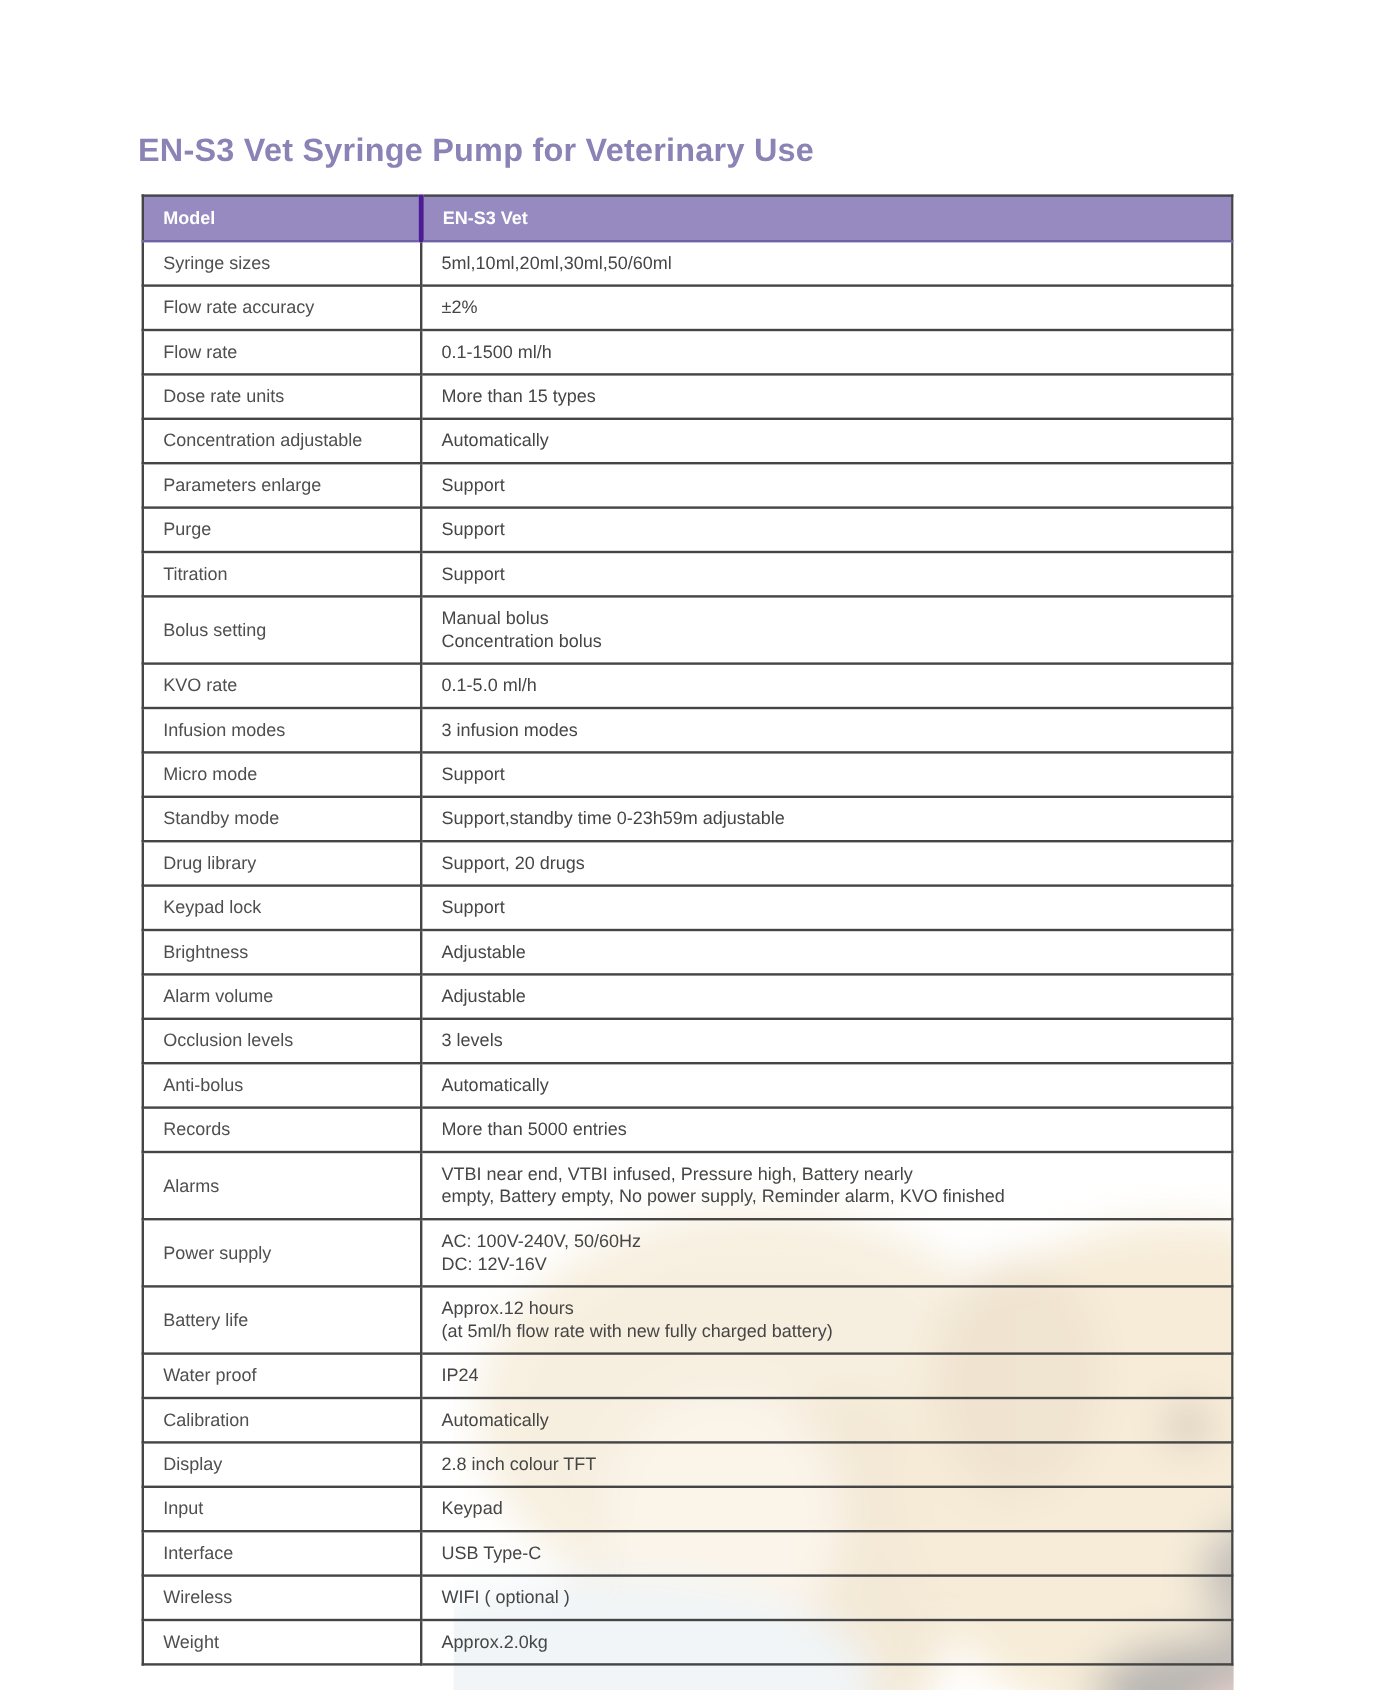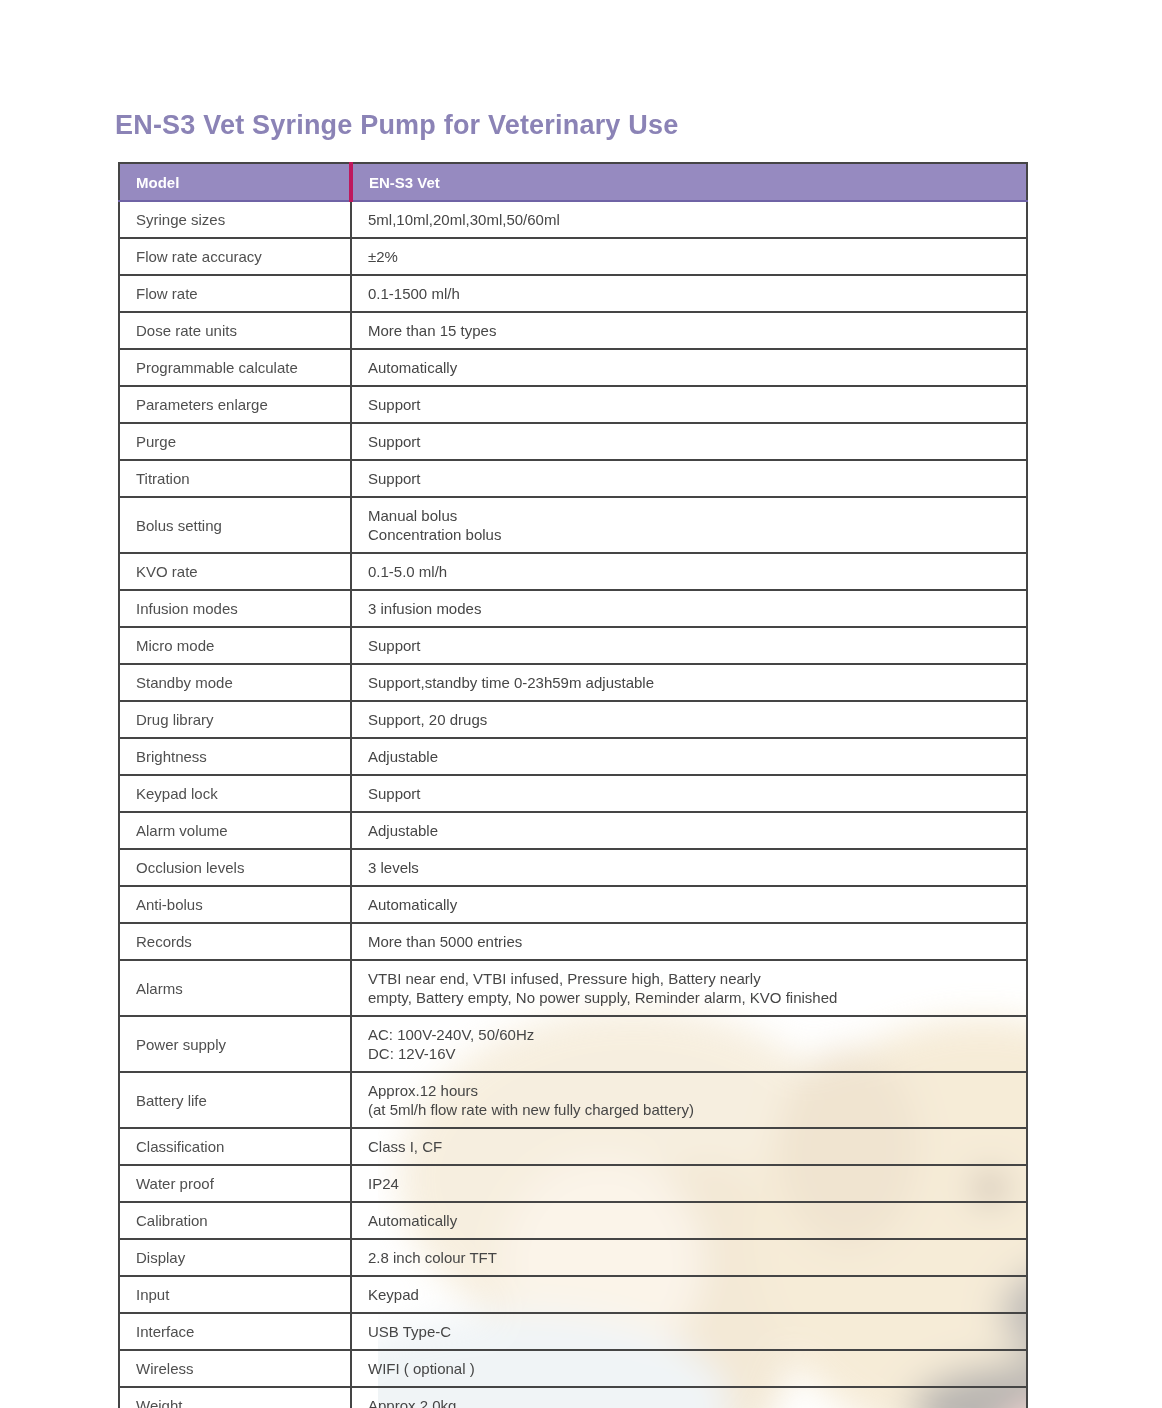--- a/index.html
+++ b/index.html
@@ -55,21 +55,21 @@
     line-height:19px;
     background:transparent;
   }
   .spec-table th{
     background:var(--header-purple);
     color:#ffffff;
     font-weight:bold;
     height:38px;
     border-bottom:2px solid #6f63a5;
   }
-  .spec-table th.value-head{border-left:4px solid #be185d;}
+  .spec-table th.value-head{border-left:4px solid #4c1d95;}
   .spec-table col.label-col{width:232px;}
   .spec-table td.label-cell{color:var(--label-text);height:35px;}
   .spec-table td.value-cell{color:var(--value-text);}
   .bottom-bar{
     position:absolute;
     left:118px; top:1385px;
     width:912px; height:6px;
     background:linear-gradient(90deg,
       var(--bottom-bar) 0%, #8c82bd 45%, #7f73b4 60%, #8a7fc2 100%);
   }
@@ -147,21 +147,21 @@
 
 
   <tr>
     <td class="label-cell">Dose rate units</td>
     <td class="value-cell">
               <div>More than 15 types</div>
             </td>
   </tr>
 
   <tr>
-    <td class="label-cell">Programmable calculate</td>
+    <td class="label-cell">Concentration adjustable</td>
     <td class="value-cell">
               <div>Automatically</div>
             </td>
   </tr>
 
   <tr>
     <td class="label-cell">Parameters enlarge</td>
     <td class="value-cell">
               <div>Support</div>
             </td>
@@ -218,30 +218,30 @@
   </tr>
 
   <tr>
     <td class="label-cell">Drug library</td>
     <td class="value-cell">
               <div>Support, 20 drugs</div>
             </td>
   </tr>
 
   <tr>
+    <td class="label-cell">Keypad lock</td>
+    <td class="value-cell">
+              <div>Support</div>
+            </td>
+  </tr>
+
+  <tr>
     <td class="label-cell">Brightness</td>
     <td class="value-cell">
               <div>Adjustable</div>
-            </td>
-  </tr>
-
-  <tr>
-    <td class="label-cell">Keypad lock</td>
-    <td class="value-cell">
-              <div>Support</div>
             </td>
   </tr>
 
   <tr>
     <td class="label-cell">Alarm volume</td>
     <td class="value-cell">
               <div>Adjustable</div>
             </td>
   </tr>
 
@@ -283,26 +283,20 @@
   </tr>
 
   <tr>
     <td class="label-cell">Battery life</td>
     <td class="value-cell">
               <div>Approx.12 hours</div>
               <div>(at 5ml/h flow rate with new fully charged battery)</div>
             </td>
   </tr>
 
-  <tr>
-    <td class="label-cell">Classification</td>
-    <td class="value-cell">
-              <div>Class I, CF</div>
-            </td>
-  </tr>
 
   <tr>
     <td class="label-cell">Water proof</td>
     <td class="value-cell">
               <div>IP24</div>
             </td>
   </tr>
 
   <tr>
     <td class="label-cell">Calibration</td>

